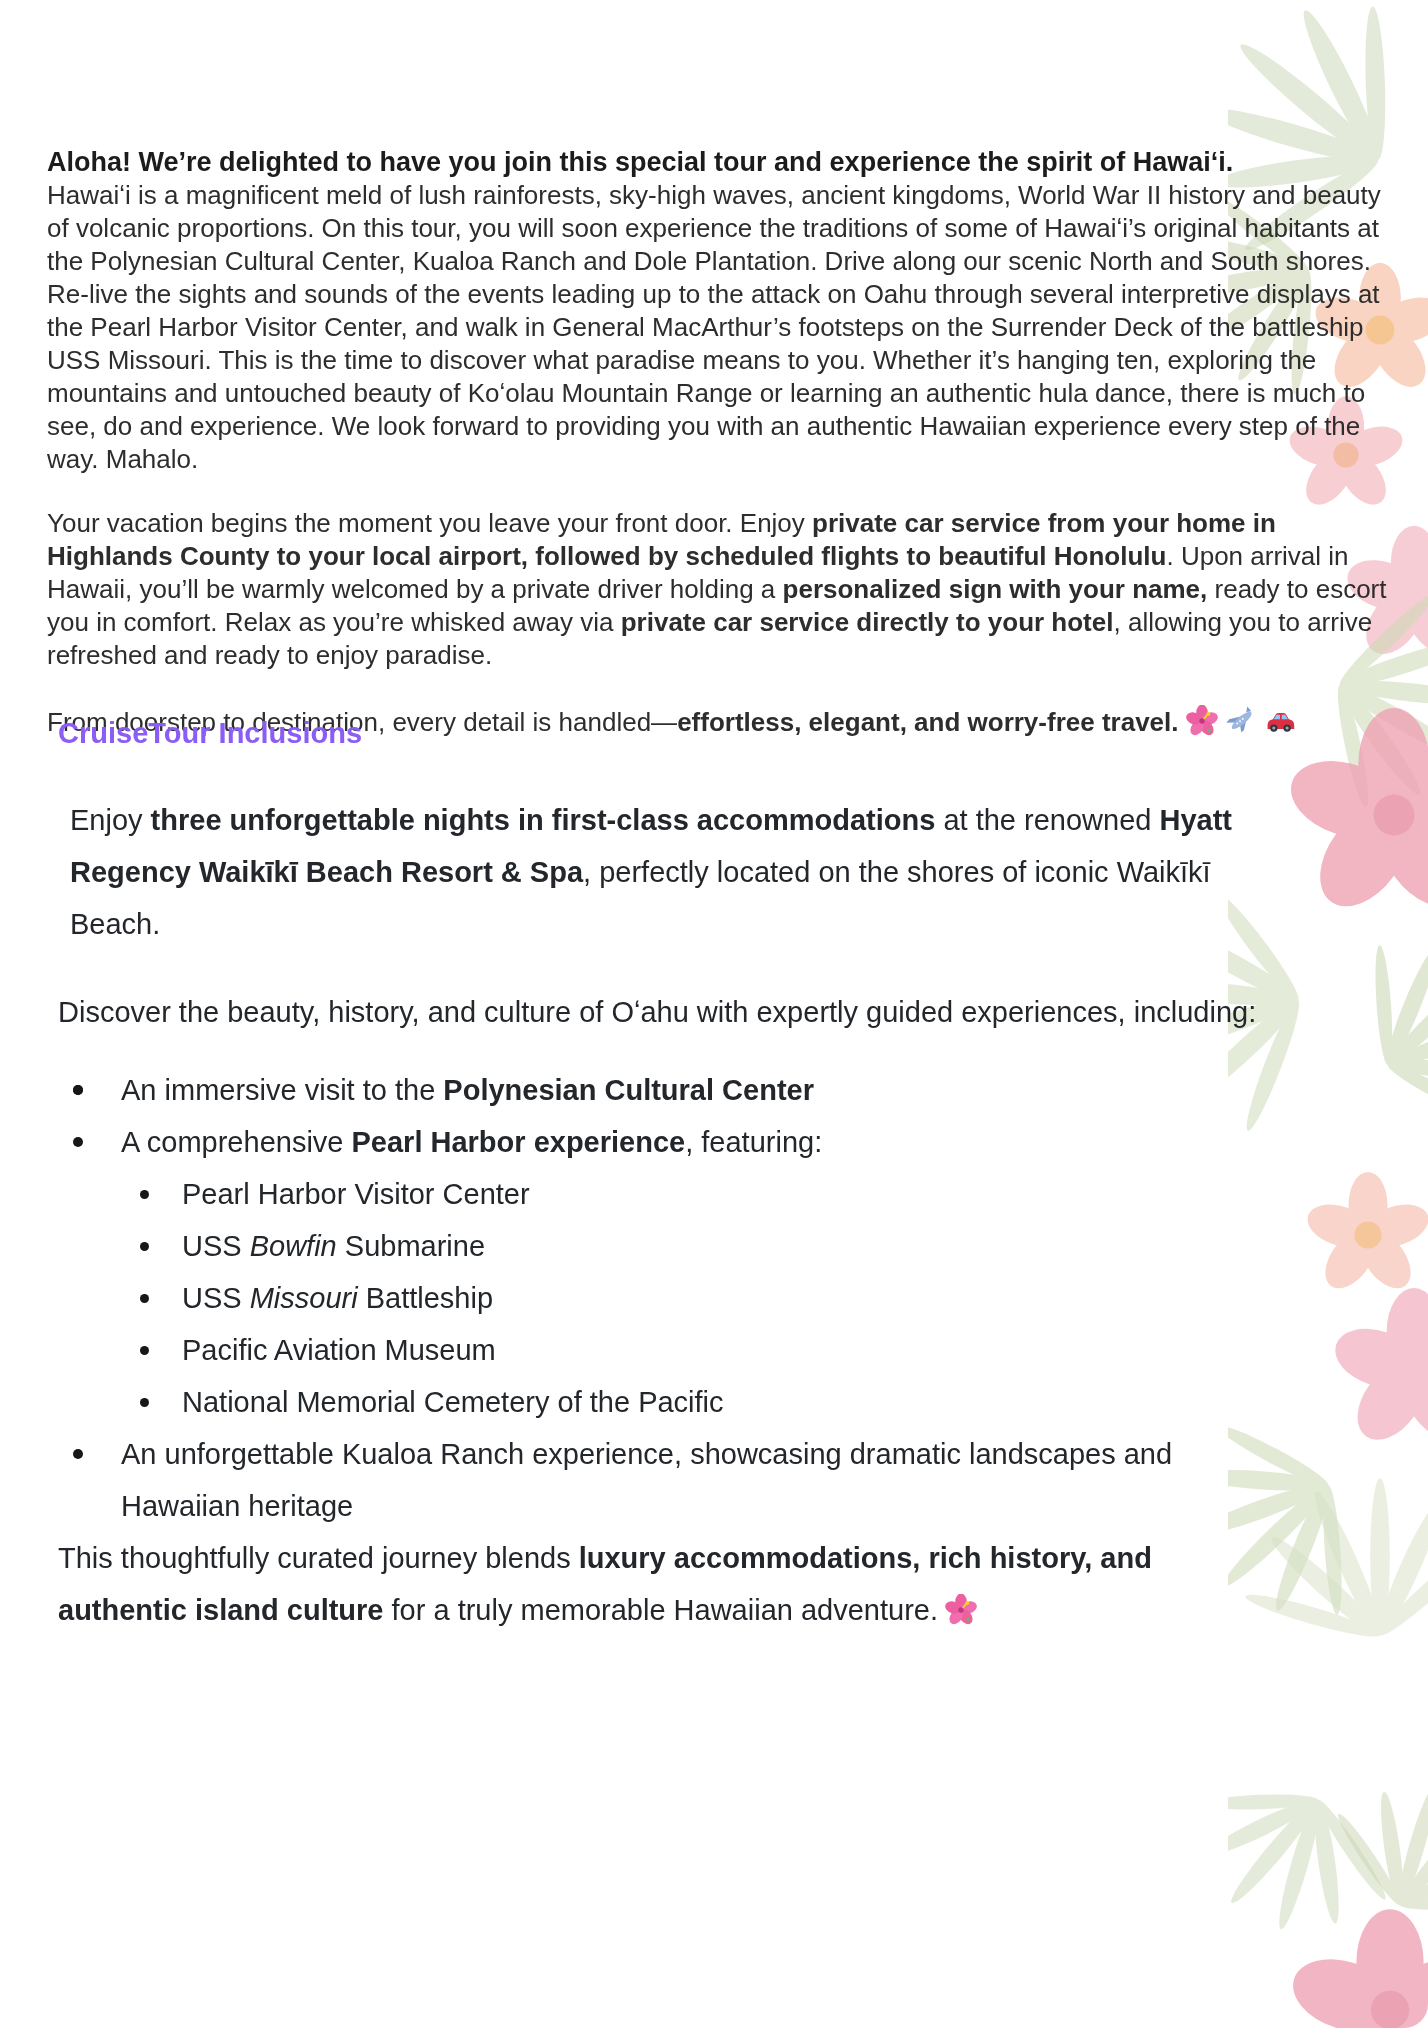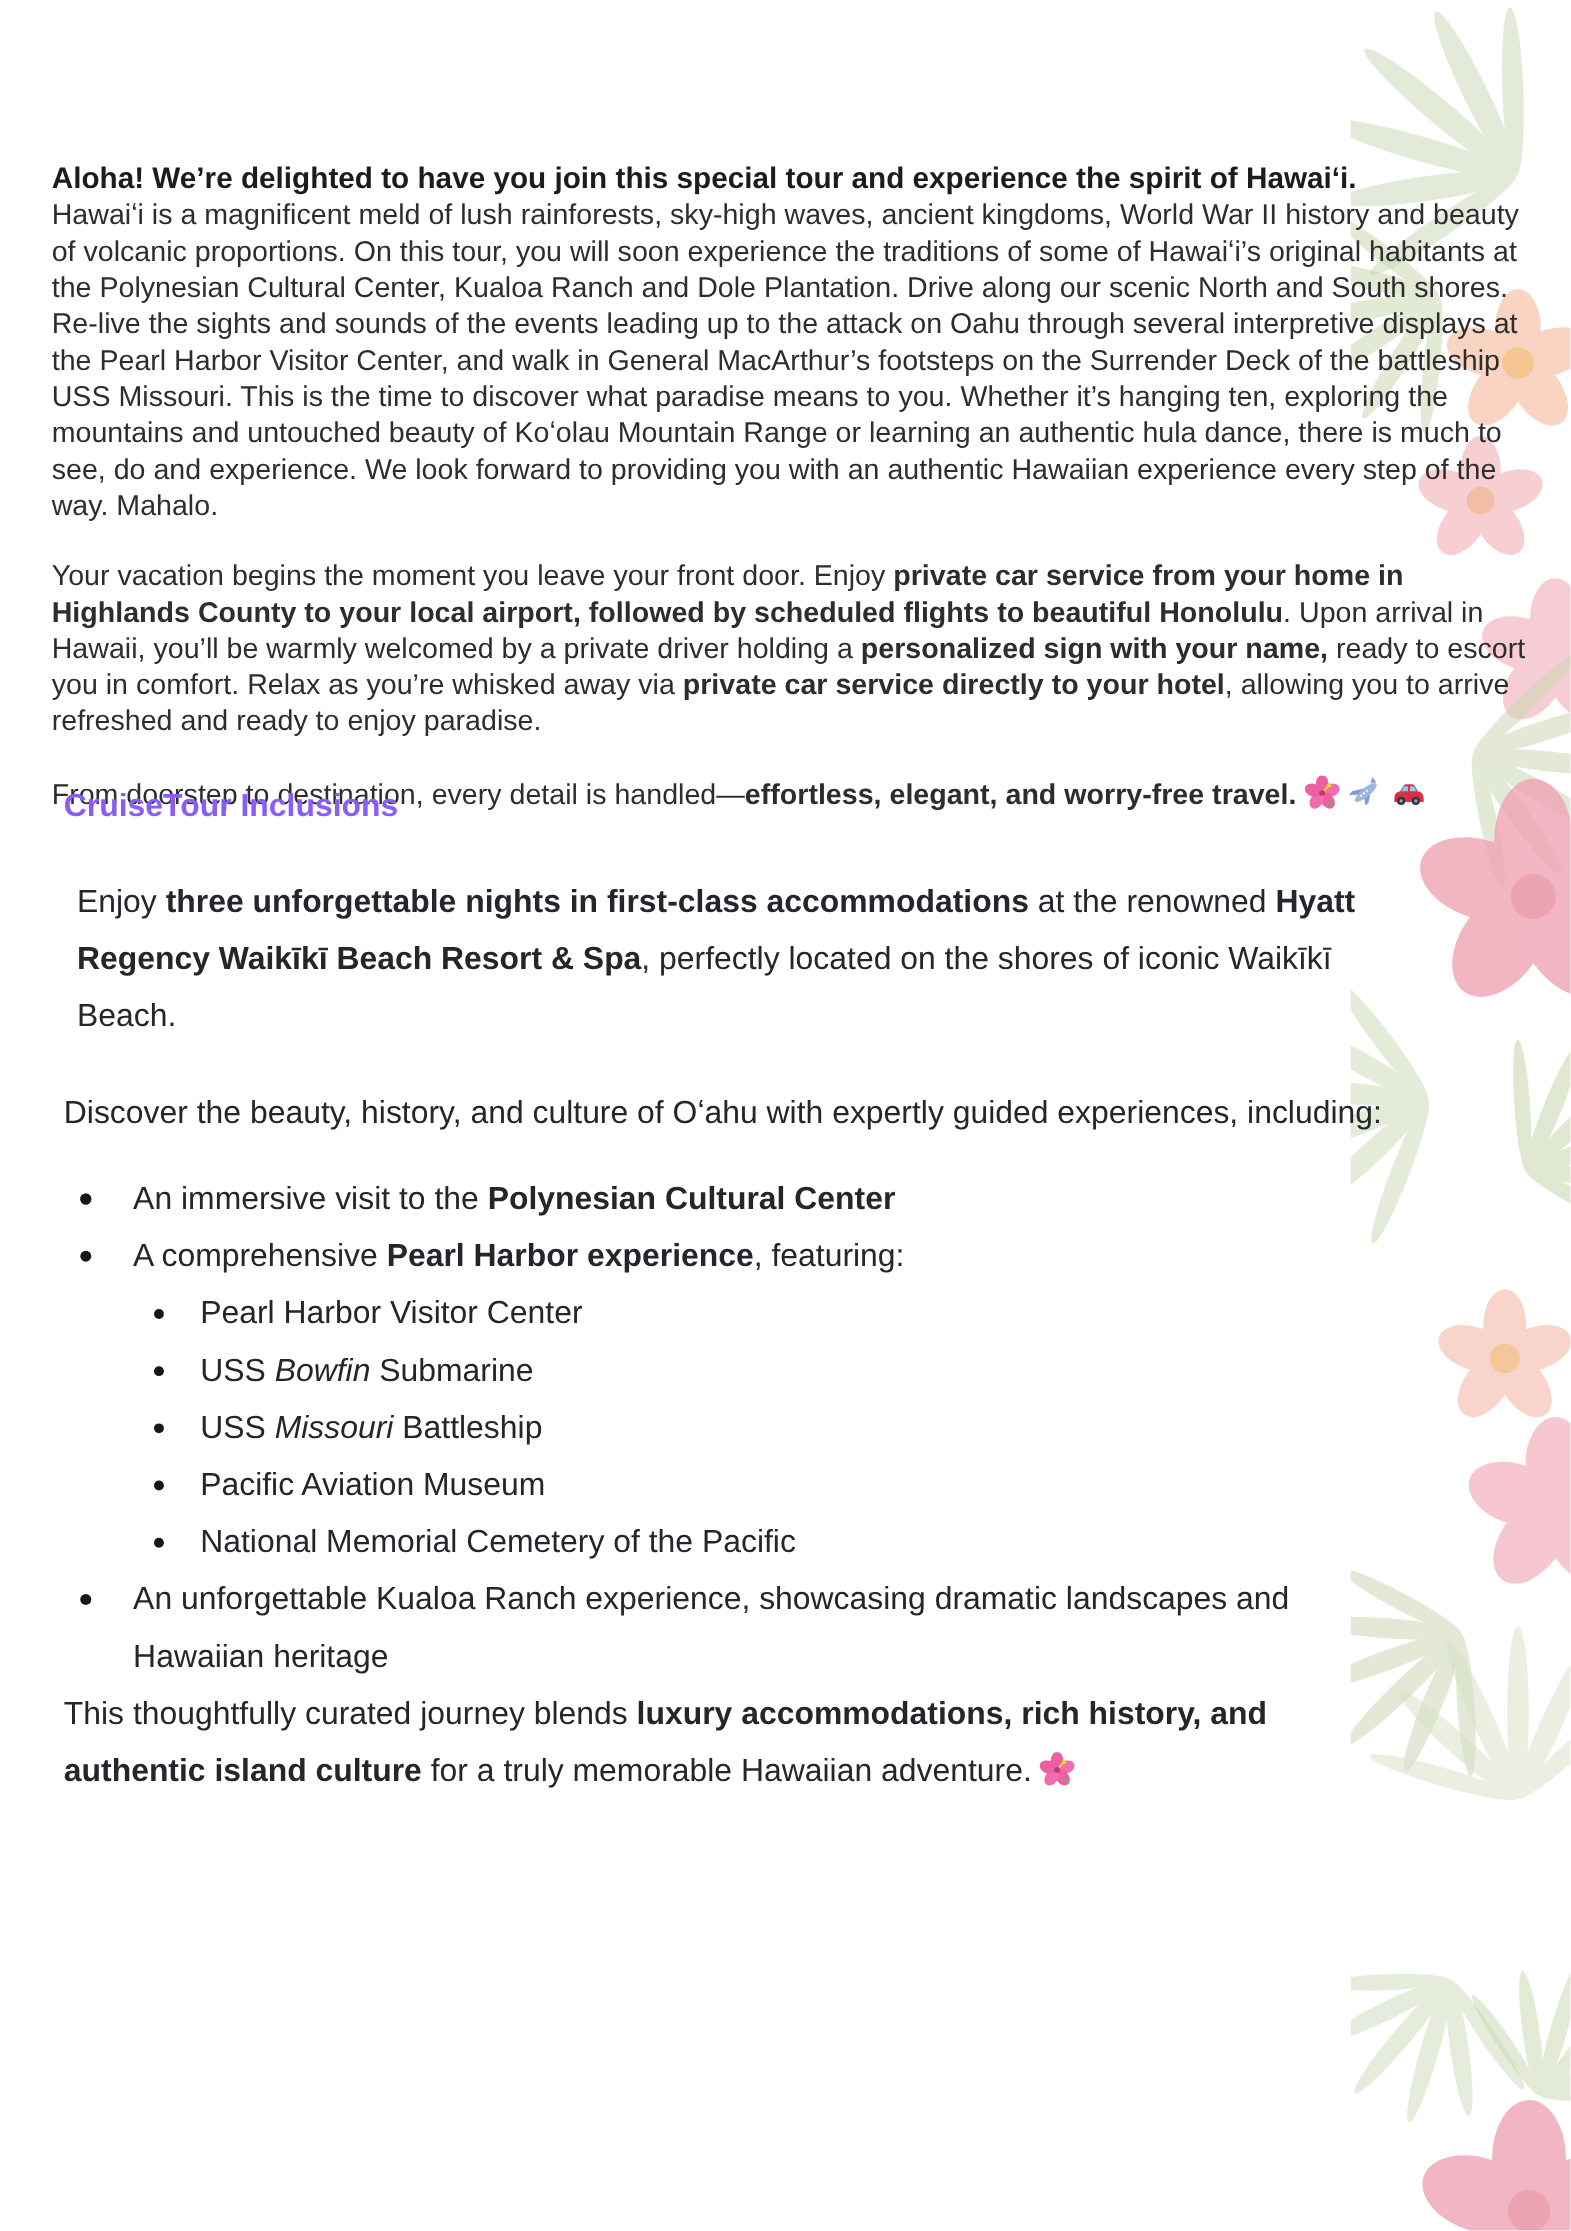--- a/index.html
+++ b/index.html
@@ -2,20 +2,21 @@
 <html><head>
 <meta charset="utf-8">
 <style>
   html,body{margin:0;padding:0;background:#ffffff;}
   .doc{
     position:relative;
     width:1428px;height:2028px;
     background:#ffffff;
     font-family:"Liberation Sans", sans-serif;
     overflow:hidden;
+    border-radius:24px;
   }
   .floral{position:absolute;top:0;right:0;z-index:0;pointer-events:none;}
   .content{position:relative;z-index:1;}
 
   
   .sec1{
     position:absolute;left:47px;top:146px;width:1348px;
     font-size:26px;line-height:33px;color:#2d2d2d;
   }
   .sec1 p{margin:0;}

